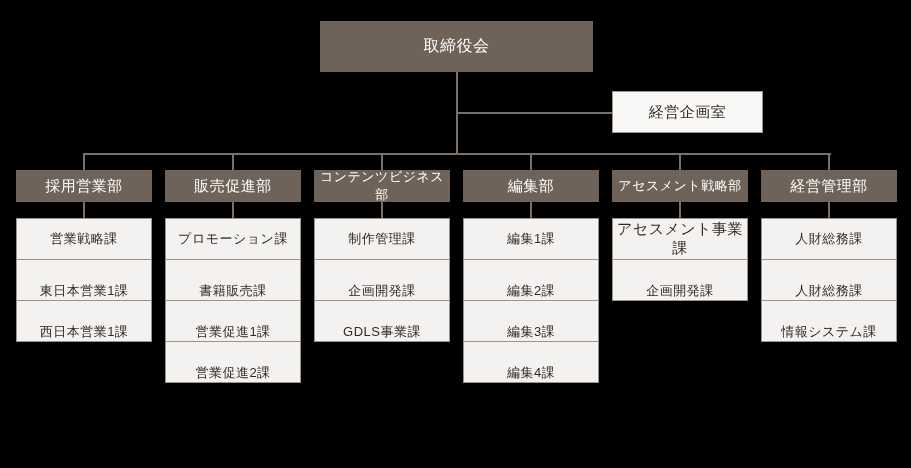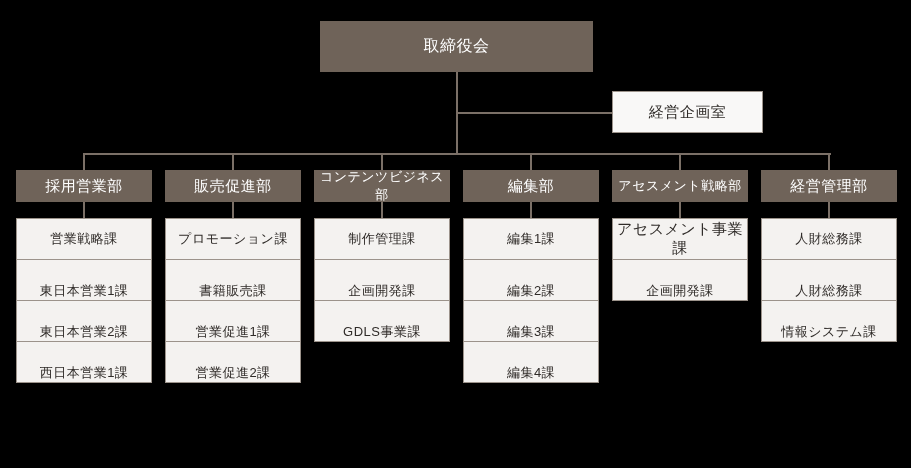--- a/index.html
+++ b/index.html
@@ -126,23 +126,20 @@
     </div>
     <div class="connector"></div>
     <div class="units">
       <div class="box unit-box">
           <span>営業戦略課</span>
         </div>
       <div class="box unit-box">
           <span>東日本営業1課</span>
         </div>
       <div class="box unit-box">
-          <span>東日本営業2課</span>
-        </div>
-      <div class="box unit-box">
           <span>西日本営業1課</span>
         </div>
     </div>
   </div>
 
   <div class="org-column" style="left:165px">
     <div class="drop-line"></div>
     <div class="box dept-box">
       <span>販売促進部</span>
     </div>

